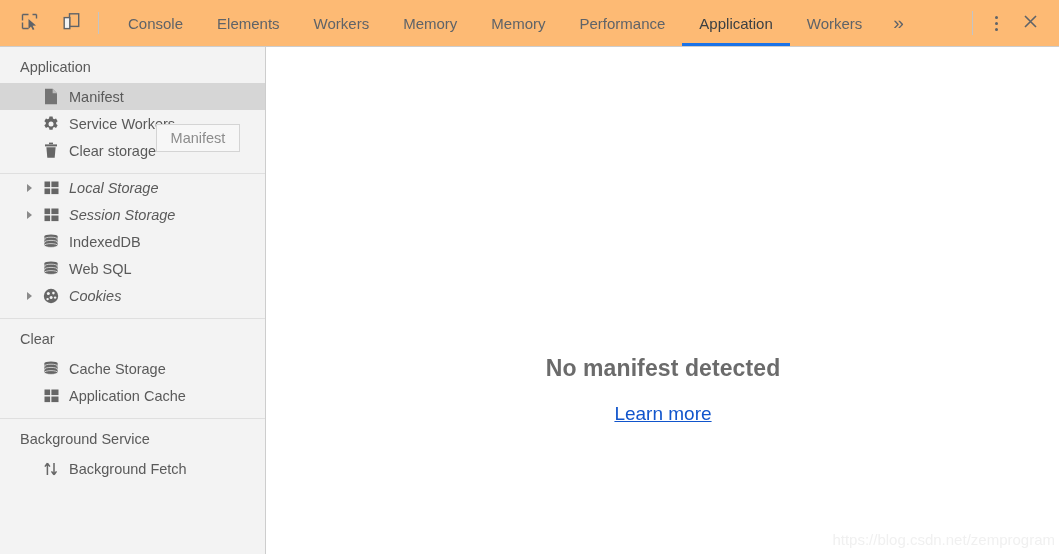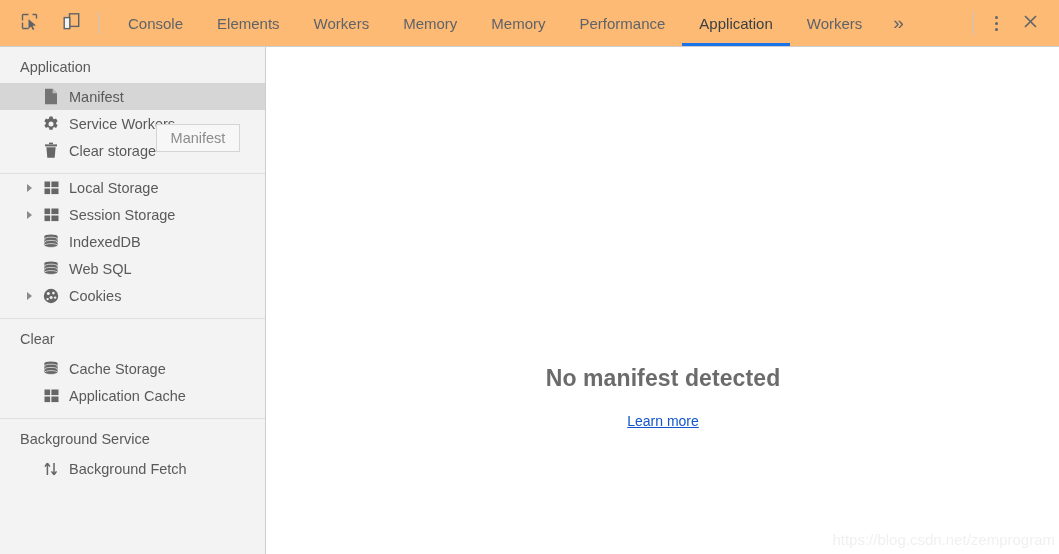--- a/index.html
+++ b/index.html
@@ -128,21 +128,21 @@
     border-left: 5px solid #8a8a8a;
     border-top: 4px solid transparent;
     border-bottom: 4px solid transparent;
   }
   .row .ico {
     width: 20px; height: 18px;
     margin-right: 8px;
     display: flex; align-items: center; justify-content: center;
     flex: 0 0 20px;
   }
-  .row.has-tri { padding-left: 41px; }
+  .row.has-tri { padding-left: 41px; font-style: italic; }
   .row.no-tri  { padding-left: 41px; }
 
   
   .tooltip {
     position: absolute;
     left: 156px; top: 124px;
     width: 84px; height: 28px;
     background: #f7f7f7;
     border: 1px solid #d4d4d4;
     display: flex;
@@ -155,34 +155,34 @@
 
   
   .main {
     position: absolute;
     top: 47px; left: 267px;
     width: 792px; height: 507px;
     background: #ffffff;
   }
   .empty-wrap {
     position: absolute;
-    top: 318px;
+    top: 308px;
     left: 0; right: 0;
     text-align: center;
   }
   .empty-title {
     font-size: 23px;
     font-weight: bold;
     color: #6b6b6b;
     letter-spacing: 0.1px;
   }
   .empty-link {
     display: inline-block;
     margin-top: 21px;
-    font-size: 14px;
+    font-size: 19px;
     color: #1155cc;
     text-decoration: underline;
     cursor: pointer;
   }
   .watermark {
     position: absolute;
     right: 4px;
     bottom: 6px;
     font-size: 15px;
     color: #f0f0f0;

